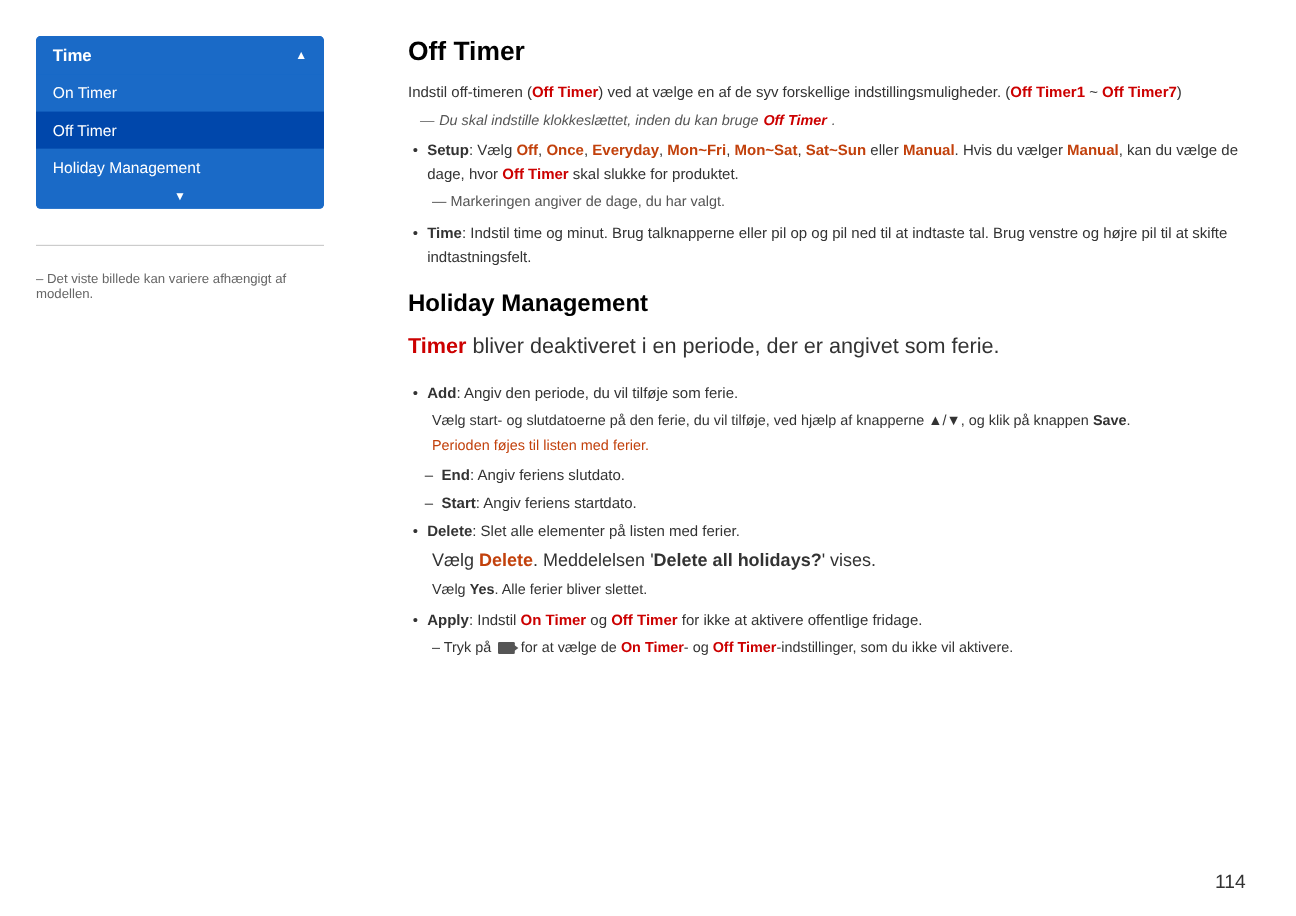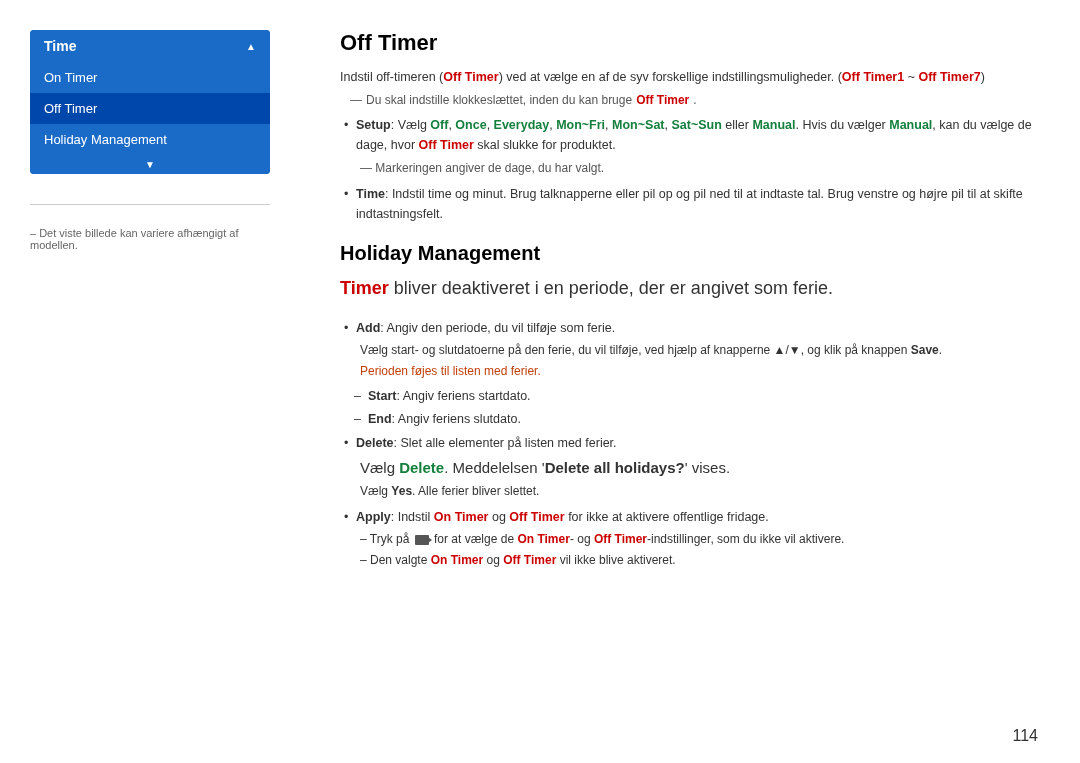--- a/index.html
+++ b/index.html
@@ -98,20 +98,21 @@
     }
 
     .sub-note {
       font-size: 12px;
       color: #555;
       margin-left: 10px;
       margin-bottom: 8px;
       display: flex;
       align-items: flex-end;
       gap: 4px;
+      font-style: italic;
     }
 
     .sub-note::before {
       content: '—';
       flex-shrink: 0;
     }
 
     .bullet-item {
       font-size: 12.5px;
       color: #333;
@@ -141,21 +142,21 @@
       position: absolute;
       left: 14px;
     }
 
     .highlight-red {
       color: #cc0000;
       font-weight: bold;
     }
 
     .highlight-blue {
-      color: #15803d;
+      color: #c2410c;
       font-weight: bold;
     }
 
     .bold-text {
       font-weight: bold;
     }
 
     .section-divider {
       margin: 18px 0 10px 0;
     }
@@ -263,41 +264,38 @@
     <span class="bold-text">Add</span>: Angiv den periode, du vil tilføje som ferie.
     <div style="margin-top:3px; padding-left:4px; font-size:12px; color:#333; font-style:normal;">
       Vælg start- og slutdatoerne på den ferie, du vil tilføje, ved hjælp af knapperne ▲/▼, og klik på knappen <span class="bold-text">Save</span>.
     </div>
     <div style="margin-top:2px; padding-left:4px; font-size:12px; color:#c2410c;">
       Perioden føjes til listen med ferier.
     </div>
   </div>
 
   <div class="dash-item">
+    <span class="bold-text">End</span>: Angiv feriens slutdato.
+  </div>
+  <div class="dash-item">
     <span class="bold-text">Start</span>: Angiv feriens startdato.
-  </div>
-  <div class="dash-item">
-    <span class="bold-text">End</span>: Angiv feriens slutdato.
   </div>
 
   <div class="bullet-item" style="margin-top:4px;">
     <span class="bold-text">Delete</span>: Slet alle elementer på listen med ferier.
     <div style="margin-top:3px; padding-left:4px; font-size:15px; color:#333;">
       Vælg <span class="bold-text highlight-blue">Delete</span>. Meddelelsen '<span class="bold-text">Delete all holidays?</span>' vises.
     </div>
     <div style="margin-top:2px; padding-left:4px; font-size:12px; color:#333;">
       Vælg <span class="bold-text">Yes</span>. Alle ferier bliver slettet.
     </div>
   </div>
 
   <div class="bullet-item" style="margin-top:4px;">
     <span class="bold-text">Apply</span>: Indstil <span class="highlight-red">On Timer</span> og <span class="highlight-red">Off Timer</span> for ikke at aktivere offentlige fridage.
     <div style="margin-top:3px; padding-left:4px; font-size:12px; color:#333;">
       – Tryk på <span class="inline-icon"></span> for at vælge de <span class="highlight-red">On Timer</span>- og <span class="highlight-red">Off Timer</span>-indstillinger, som du ikke vil aktivere.
     </div>
-    <div style="margin-top:2px; padding-left:4px; font-size:12px; color:#333;">
-      – Den valgte <span class="highlight-red">On Timer</span> og <span class="highlight-red">Off Timer</span> vil ikke blive aktiveret.
-    </div>
   </div>
 
 </div>
 
 <div class="page-number">114</div>
 
 </body></html>

